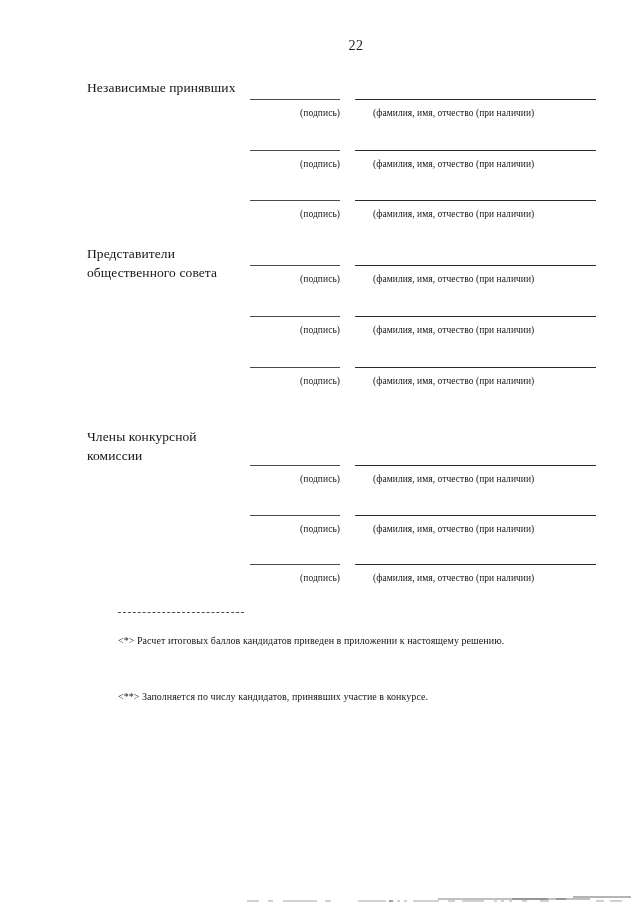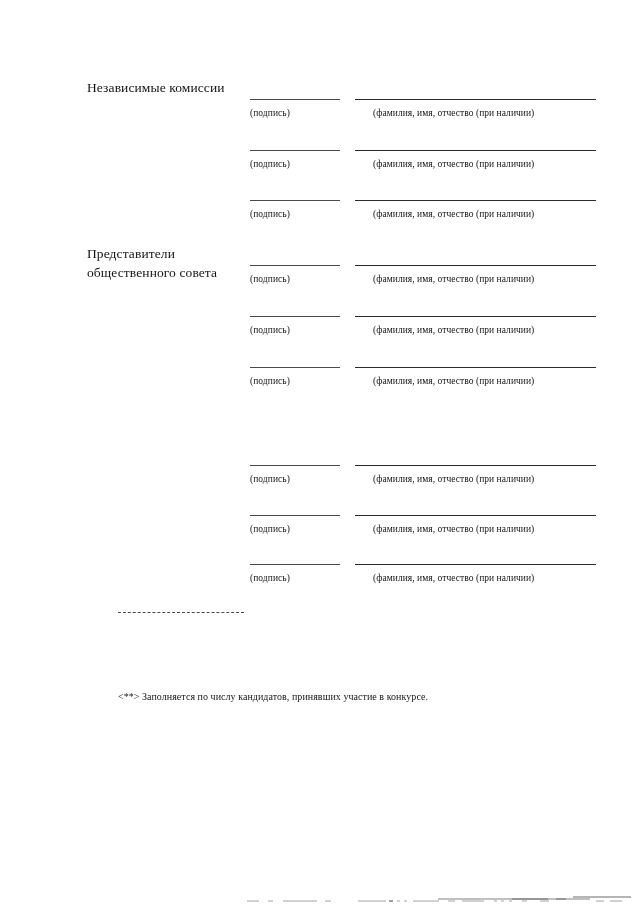--- a/index.html
+++ b/index.html
@@ -62,21 +62,21 @@
     top: 0;
     left: 0;
     height: 0;
     border-top: 1px solid #3a3a3a;
   }
   .sig-field .caption {
     position: absolute;
     top: 8px;
     left: 0;
     width: 100%;
-    text-align: left;
+    text-align: right;
     font-size: 9.5px;
     line-height: 12px;
     color: #141414;
     letter-spacing: 0.05px;
     white-space: nowrap;
   }
 
   
   .field-signature      { left: 250px; width: 90px; }
   .field-signature .rule{ width: 90px; border-top-color: #4a4a4a; }
@@ -112,22 +112,25 @@
     background: #c9c9c9;
     opacity: 0.85;
   }
   .scan-artifact.dark { background: #8e8e8e; }
 </style>
 </head>
 <body>
 
 <div id="page">
 
-
-  <div class="section-heading" style="top:78px">Независимые комиссии</div>
+  <div class="page-number">
+    <span>22</span>
+  </div>
+
+  <div class="section-heading" style="top:78px">Независимые принявших</div>
 
   <div class="sig-row" style="top:99px">
     <div class="sig-field field-signature">
       <div class="rule"></div>
       <div class="caption">(подпись)</div>
     </div>
     <div class="sig-field field-fullname">
       <div class="rule"></div>
       <div class="caption">(фамилия, имя, отчество (при наличии)</div>
     </div>
@@ -184,20 +187,22 @@
     <div class="sig-field field-signature">
       <div class="rule"></div>
       <div class="caption">(подпись)</div>
     </div>
     <div class="sig-field field-fullname">
       <div class="rule"></div>
       <div class="caption">(фамилия, имя, отчество (при наличии)</div>
     </div>
   </div>
 
+  <div class="section-heading" style="top:427px">Члены конкурсной
+комиссии</div>
 
   <div class="sig-row" style="top:465px">
     <div class="sig-field field-signature">
       <div class="rule"></div>
       <div class="caption">(подпись)</div>
     </div>
     <div class="sig-field field-fullname">
       <div class="rule"></div>
       <div class="caption">(фамилия, имя, отчество (при наличии)</div>
     </div>
@@ -220,20 +225,21 @@
       <div class="caption">(подпись)</div>
     </div>
     <div class="sig-field field-fullname">
       <div class="rule"></div>
       <div class="caption">(фамилия, имя, отчество (при наличии)</div>
     </div>
   </div>
 
   <div class="footnote-separator"></div>
 
+  <div class="footnote" style="top:634px">&lt;*&gt; Расчет итоговых баллов кандидатов приведен в приложении к настоящему решению.</div>
 
   <div class="footnote" style="top:690px">&lt;**&gt; Заполняется по числу кандидатов, принявших участие в конкурсе.</div>
 
   <div class="scan-artifact" style="left:247px; top:900px; width:12px;"></div>
   <div class="scan-artifact" style="left:268px; top:900px; width:5px;"></div>
   <div class="scan-artifact" style="left:283px; top:900px; width:34px;"></div>
   <div class="scan-artifact" style="left:325px; top:900px; width:6px;"></div>
   <div class="scan-artifact" style="left:358px; top:900px; width:28px;"></div>
   <div class="scan-artifact dark" style="left:389px; top:900px; width:4px;"></div>
   <div class="scan-artifact" style="left:397px; top:900px; width:3px;"></div>

